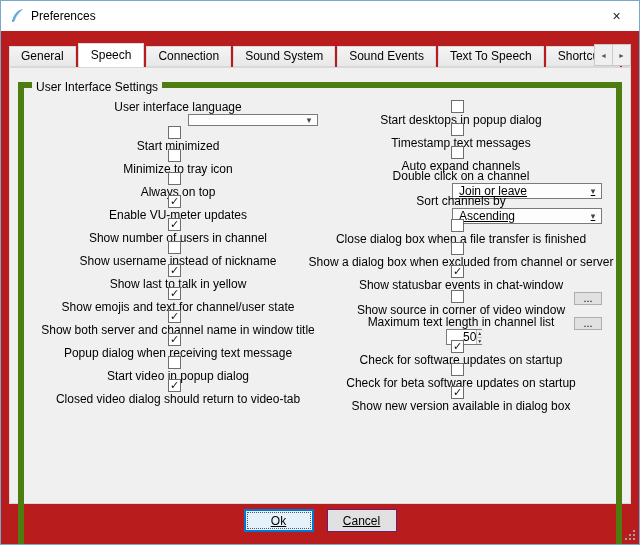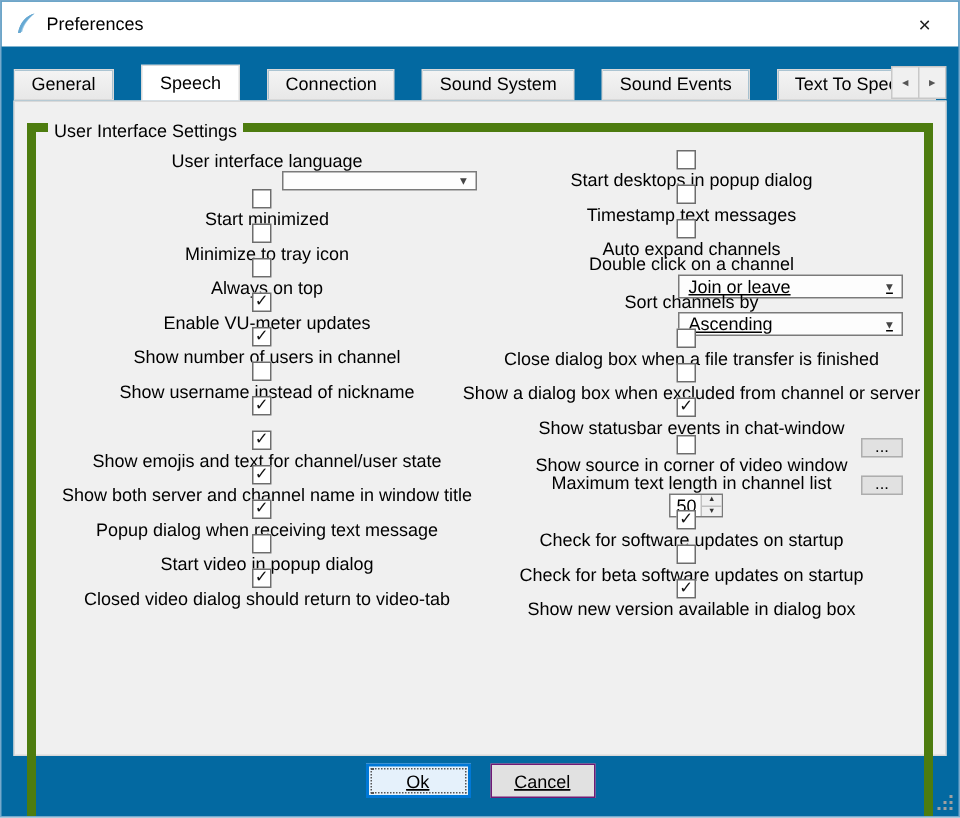--- a/index.html
+++ b/index.html
@@ -1,24 +1,24 @@
 <!DOCTYPE html>
 <html><head>
 <meta charset="utf-8">
 <style>
   html,body{margin:0;padding:0;background:#fff;}
   body{width:640px;height:545px;font-family:"Liberation Sans","DejaVu Sans",sans-serif;font-size:12px;color:#000;}
-  .window{position:relative;width:640px;height:545px;background:#0369a1;border:1px solid #76a9cc;box-sizing:border-box;overflow:hidden;}
+  .window{position:relative;width:640px;height:545px;background:#b91c1c;border:1px solid #76a9cc;box-sizing:border-box;overflow:hidden;}
   
   .titlebar{height:30px;background:#fff;display:flex;align-items:center;padding-left:8px;}
   .titlebar .ttl{margin-left:6px;font-size:12px;}
   .close-btn{margin-left:auto;width:45px;height:30px;display:flex;align-items:center;justify-content:center;font-size:14px;color:#222;cursor:default;}
   
   .tabstrip{position:relative;margin:12px 8px 0 8px;display:flex;align-items:flex-end;height:24px;overflow:hidden;padding-right:38px;box-sizing:border-box;}
-  .tab{height:19px;line-height:19px;padding:0 11px;background:linear-gradient(#f4f4f4,#e8e8e8);border:1px solid #d9d9d9;margin-right:18px;white-space:nowrap;flex:none;}
+  .tab{height:19px;line-height:19px;padding:0 11px;background:linear-gradient(#f4f4f4,#e8e8e8);border:1px solid #d9d9d9;margin-right:2px;white-space:nowrap;flex:none;}
   .tab.active{height:22px;line-height:22px;background:#fff;margin-bottom:-1px;padding:0 12px 1px 12px;position:relative;z-index:2;}
   .tabscroll{position:absolute;right:0;bottom:1px;display:flex;z-index:3;}
   .tabscroll .tsb{width:17px;height:20px;background:#f0f0f0;border:1px solid #c8c8c8;display:flex;align-items:center;justify-content:center;font-size:7px;color:#555;margin-left:-1px;}
   
   .pane{position:relative;margin:0 8px;border:1px solid #d9d9d9;background:#f0f0f0;height:437px;box-sizing:border-box;}
   .groupbox{position:relative;margin:14px 8px 0 8px;border:6px solid #4d7c0f;height:488px;box-sizing:border-box;}
   .group-title{position:absolute;top:-8px;left:8px;background:#f0f0f0;padding:0 4px;}
   .cols{display:flex;padding:12px 14px 0 14px;}
   .colL{width:280px;flex:none;}
   .colR{flex:1;min-width:0;margin-left:2px;}
@@ -31,21 +31,21 @@
   .combo.r{width:150px;margin-left:auto;text-decoration:underline;}
   
   .checkbox{width:13px;height:13px;box-sizing:border-box;border:1px solid #6d6d6d;background:#fff;margin-right:7px;display:flex;align-items:center;justify-content:center;flex:none;}
   .checkbox .check{visibility:hidden;font-size:11px;line-height:1;color:#111;}
   .checkbox.checked .check,.checkbox[data-checked="true"] .check{visibility:visible;}
   .cblabel{white-space:nowrap;}
   
   .more-btn{margin-left:auto;width:26px;height:19px;background:#e1e1e1;border:1px solid #adadad;display:flex;align-items:center;justify-content:center;font-size:11px;line-height:1;}
   
   .spin{margin-left:6px;width:36px;height:20px;box-sizing:border-box;border:1px solid #7a7a7a;background:#fff;display:flex;}
-  .spin .val{flex:1;display:flex;align-items:center;padding-left:4px;}
+  .spin .val{flex:1;display:flex;align-items:center;padding-left:16px;}
   .spin .btns{width:13px;display:flex;flex-direction:column;border-left:1px solid #bfbfbf;}
   .spin .sb{flex:1;display:flex;align-items:center;justify-content:center;font-size:5px;color:#333;background:#f0f0f0;}
   .spin .sb.up{border-bottom:1px solid #bfbfbf;}
   
   .footer{position:absolute;left:0;bottom:12px;width:100%;display:flex;justify-content:center;gap:13px;text-decoration:underline;}
   .btn{height:23px;min-width:70px;box-sizing:border-box;display:flex;align-items:center;justify-content:center;background:#e1e1e1;border:1px solid #701a75;text-decoration:underline;}
   .btn.default{background:#e5f1fb;border:2px solid #0078d7;outline:1px dotted #555;outline-offset:-4px;}
   .grip{position:absolute;right:2px;bottom:2px;}
 </style>
 </head>
@@ -146,20 +146,21 @@
                 <span class="checkbox">
                   <span class="check">✓</span>
                 </span>
                 <span class="cblabel">Show username instead of nickname</span>
               </div>
 
               <div class="row">
                 <span class="checkbox checked">
                   <span class="check">✓</span>
                 </span>
+                <span class="cblabel">Show last to talk in yellow</span>
               </div>
 
               <div class="row">
                 <span class="checkbox checked">
                   <span class="check">✓</span>
                 </span>
                 <span class="cblabel">Show emojis and text for channel/user state</span>
               </div>
 
               <div class="row">

